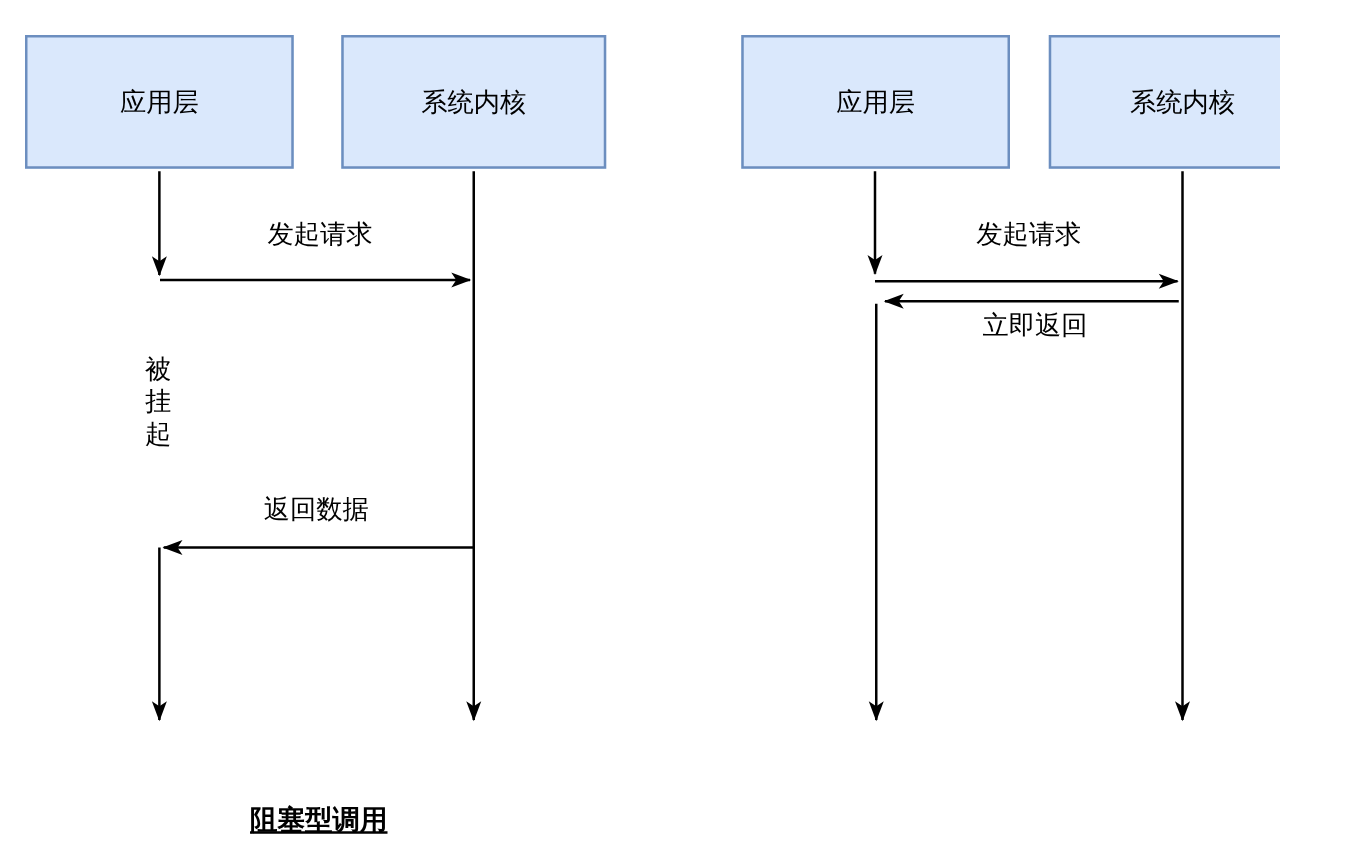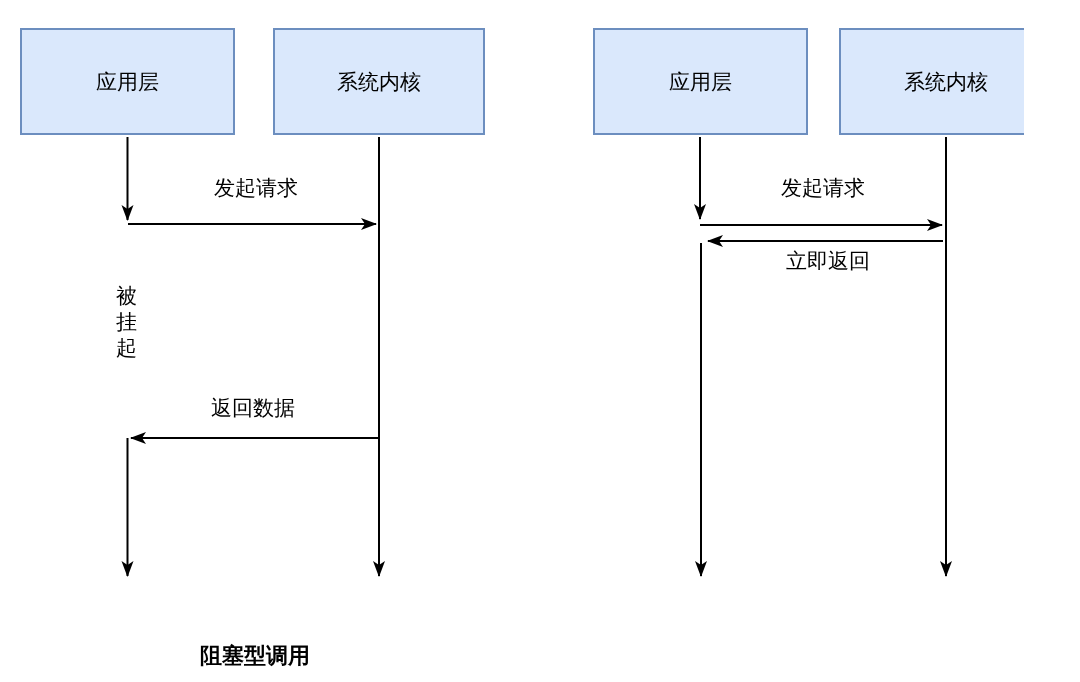--- a/index.html
+++ b/index.html
@@ -64,20 +64,21 @@
     word-break: break-all;
     color: var(--text);
   }
   .caption {
     position: absolute;
     font-size: 22px;
     font-weight: 700;
     white-space: nowrap;
     transform: translateX(-50%);
     color: var(--text);
+    text-decoration: underline;
   }
   .caption-left  { left: 255px; top: 641px; }
   .caption-right { left: 829px; top: 642px; }
 
   .lbl-l-request { left: 256px; top: 176px; }
   .lbl-l-return  { left: 253px; top: 396px; }
   .lbl-r-request { left: 823px; top: 176px; }
   .lbl-r-return  { left: 828px; top: 249px; }
 </style>
 </head>

